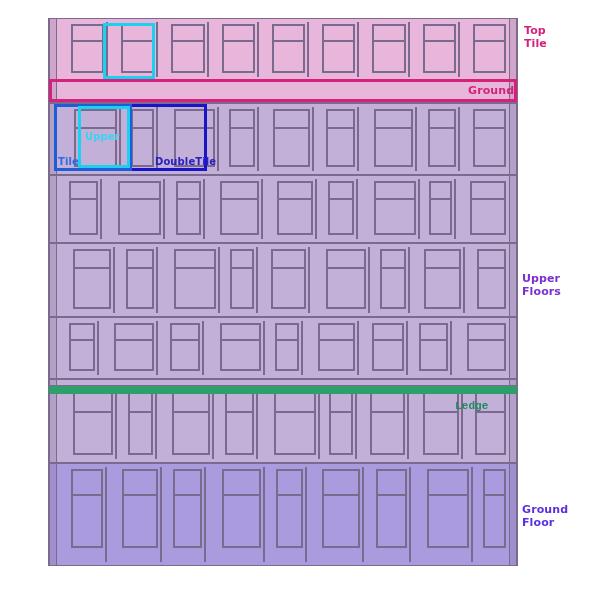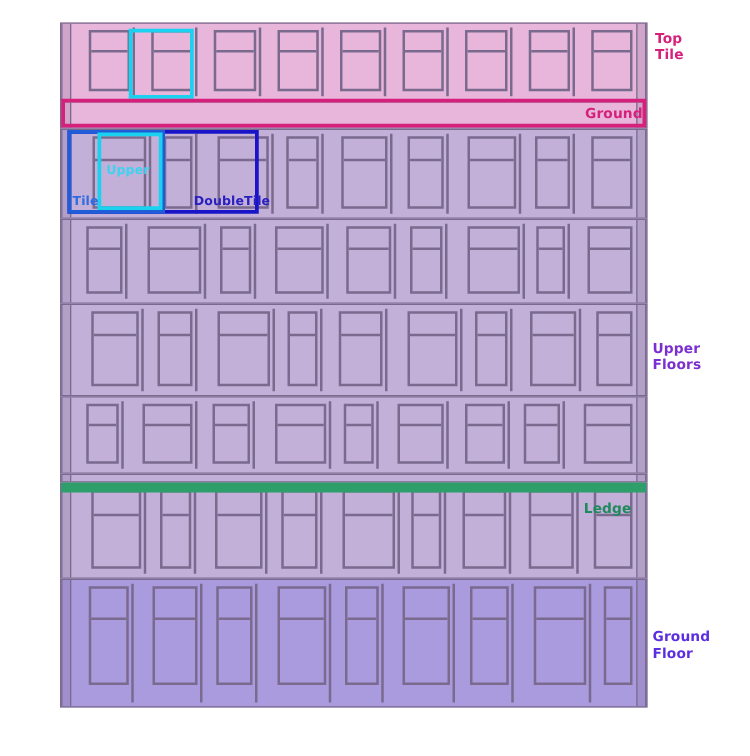--- a/index.html
+++ b/index.html
@@ -439,21 +439,21 @@
   <div class="ledge-bar" style="left:49px;top:386px;width:468px;height:8px;"></div>
 
   <div class="lab lab-top" style="left:524px;top:24px;">Top
 Tile</div>
 
   <div class="lab lab-balcony" style="left:468px;top:84px;">Ground</div>
 
   <div class="lab lab-upper" style="left:522px;top:272px;">Upper
 Floors</div>
 
-  <div class="lab lab-ledge" style="left:467px;top:400px;">Ledge</div>
+  <div class="lab lab-ledge" style="left:455px;top:400px;font-family:Liberation Mono, monospace;">Ledge</div>
 
   <div class="lab lab-ground" style="left:522px;top:503px;">Ground
 Floor</div>
 
   <div class="lab lab-tile" style="left:58px;top:155px;">Tile</div>
 
   <div class="lab lab-window" style="left:85px;top:130px;">Upper</div>
 
   <div class="lab lab-double" style="left:155px;top:155px;">DoubleTile</div>
 </div>

